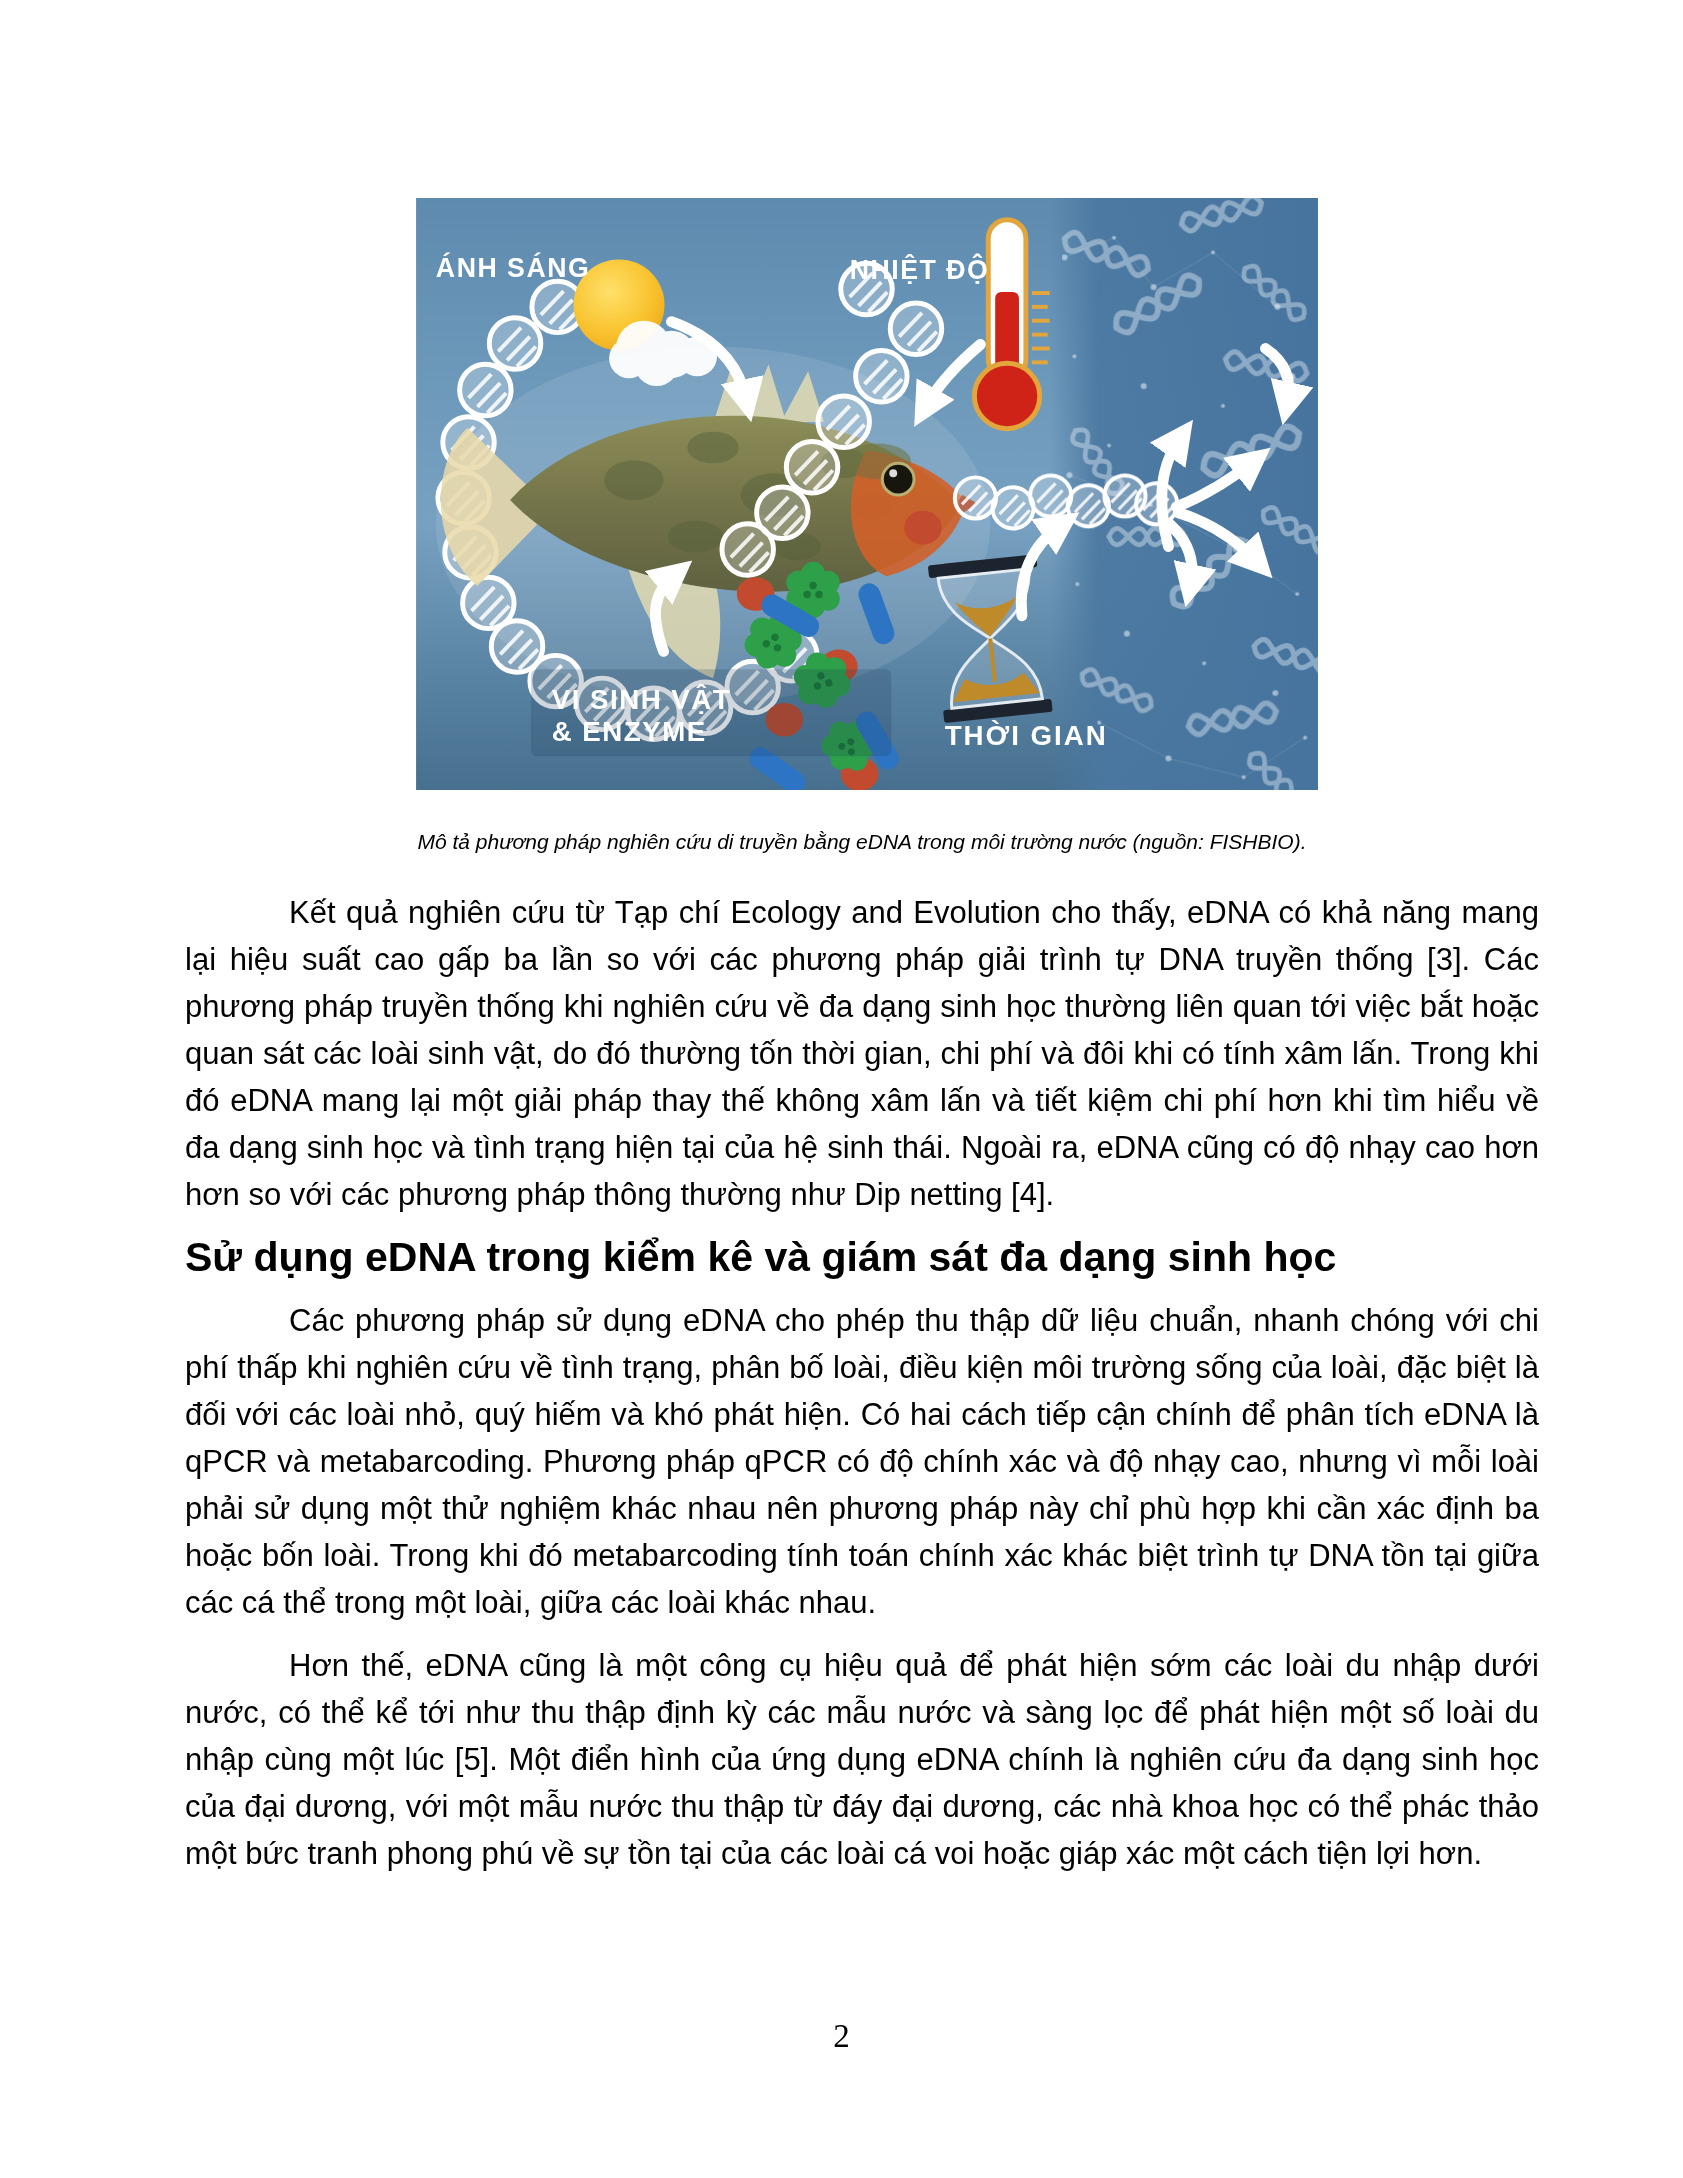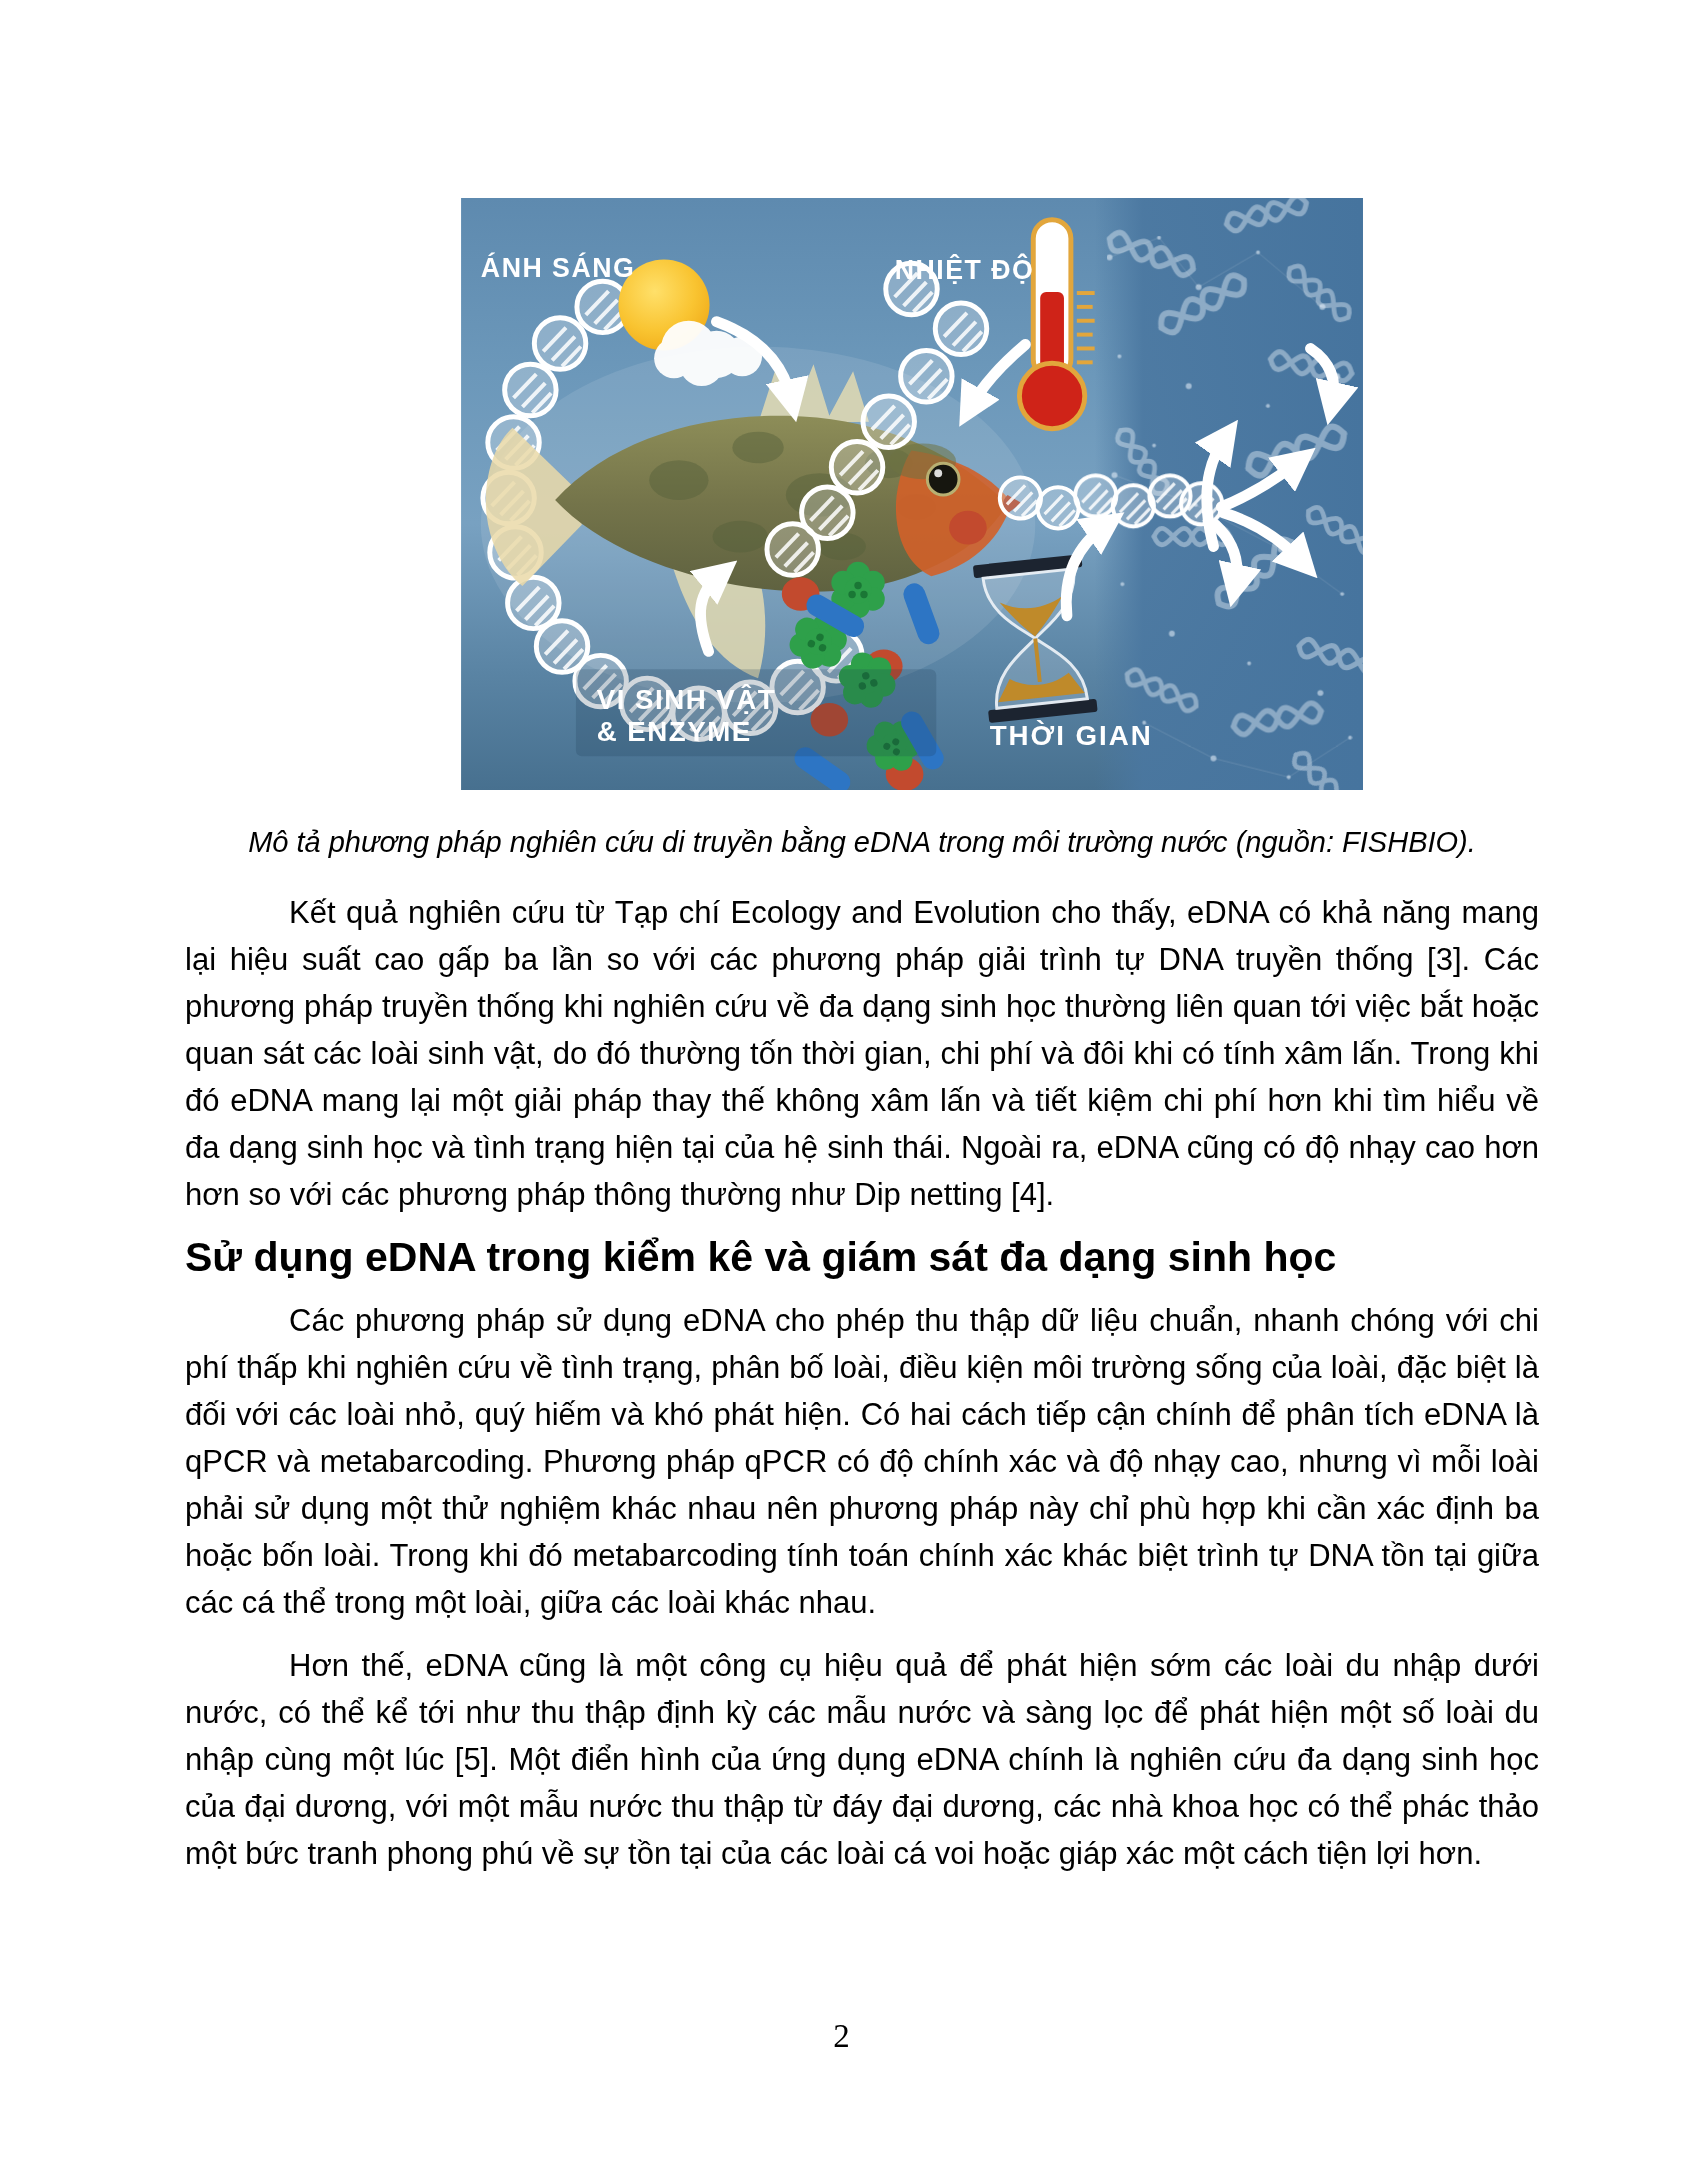--- a/index.html
+++ b/index.html
@@ -1,22 +1,22 @@
 <!DOCTYPE html>
 <html><head>
 <meta charset="utf-8">
 <style>
   html,body{margin:0;padding:0;background:#ffffff;}
   .page{position:relative;width:1683px;height:2178px;background:#ffffff;overflow:hidden;
         font-family:"Liberation Sans",sans-serif;color:#000;}
-  .figure{position:absolute;left:413px;top:198px;width:902px;height:747px;padding-left:48px;}
+  .figure{position:absolute;left:368px;top:198px;width:902px;height:747px;padding-left:48px;}
   .figure svg{display:block;width:902px;height:592px;}
   svg text{font-family:"Liberation Sans",sans-serif;font-weight:bold;fill:#ffffff;}
   .caption{position:absolute;left:185px;top:824px;width:1354px;text-align:center;
-           font-style:italic;font-size:29px;line-height:36px;}
+           font-style:italic;font-size:21px;line-height:36px;}
   .body-text{position:absolute;left:185px;top:889px;width:1354px;font-size:31px;
              line-height:47px;text-align:justify;}
   .body-text p{margin:0 0 16px 0;text-indent:104px;}
   .body-text h2{font-size:41px;font-weight:bold;margin:12px 0 16px 0;text-indent:0;line-height:47px;}
   .page-number{position:absolute;left:0;top:2018px;width:1683px;text-align:center;
                font-family:"Liberation Serif",serif;font-size:33px;}
 </style>
 </head>
 <body>
 

